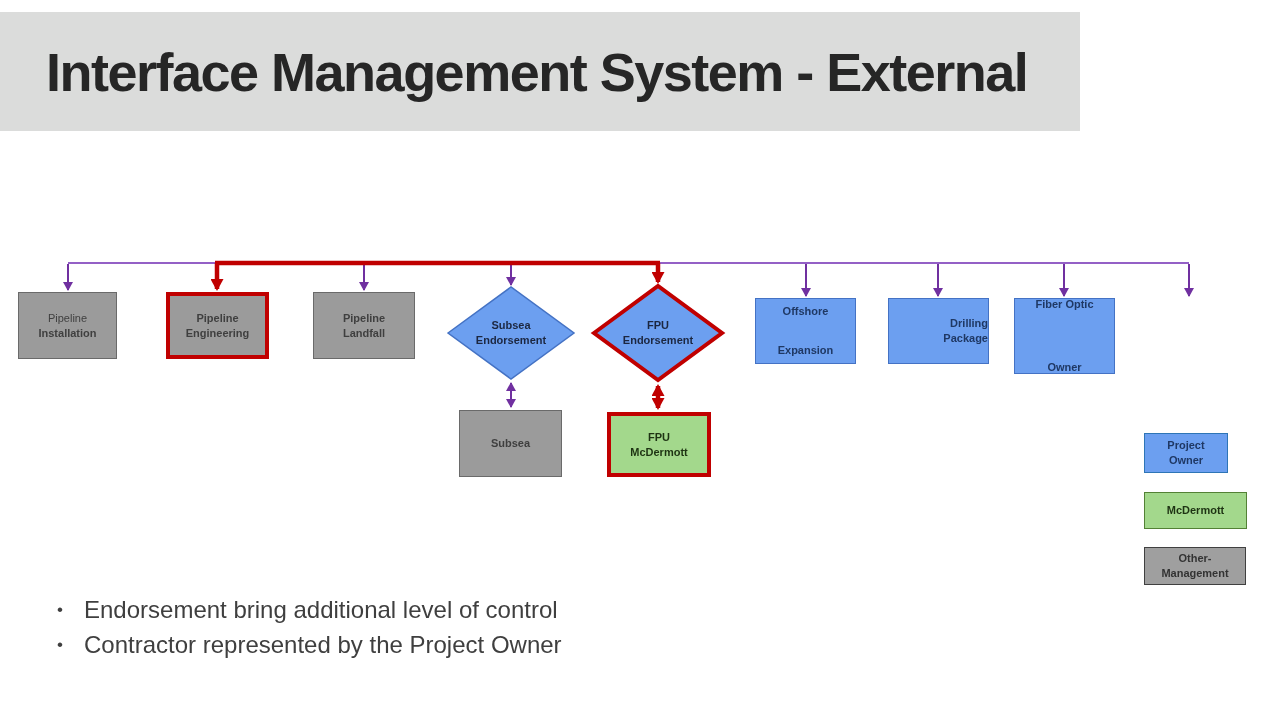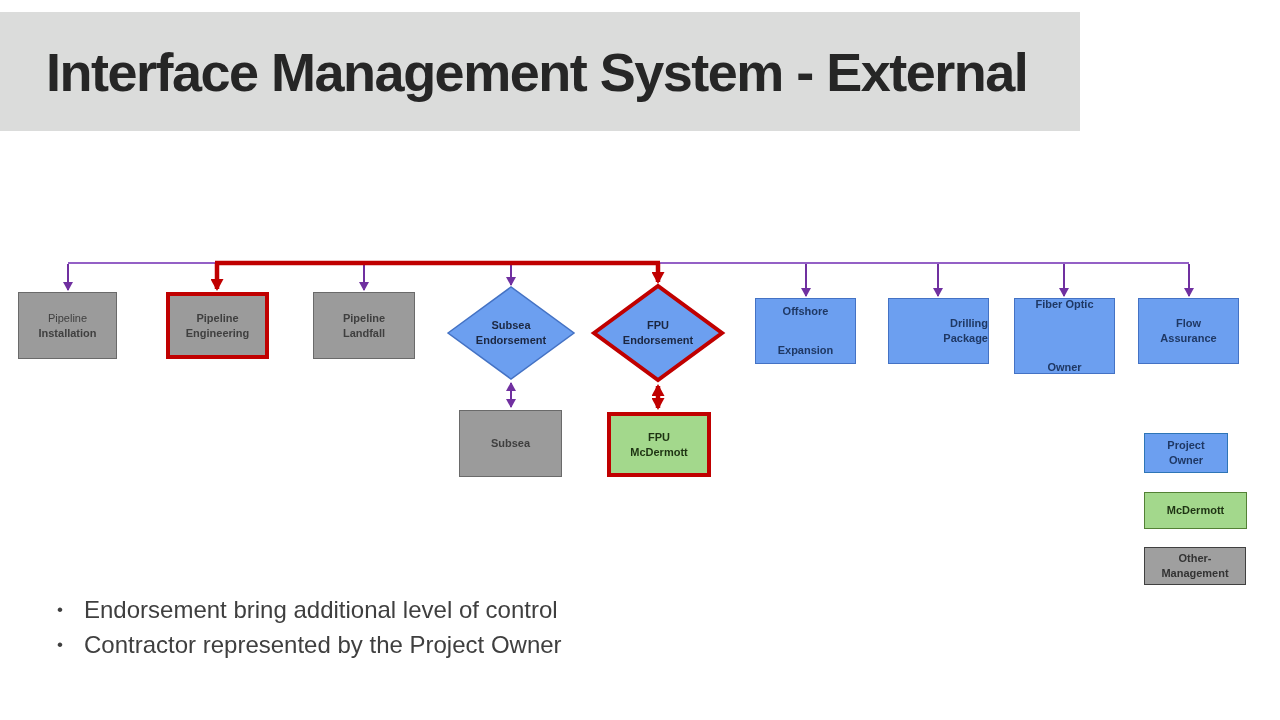--- a/index.html
+++ b/index.html
@@ -116,24 +116,20 @@
   <div class="node blue" style="left:888px; top:298px; width:101px; height:66px;align-items:flex-end;">
     <span>Drilling</span>
     <span>Package</span>
   </div>
 
   <div class="node blue" style="left:1014px; top:298px; width:101px; height:76px;gap:48px;">
     <span>Fiber Optic</span>
     <span>Owner</span>
   </div>
 
-  <div class="node blue" style="left:1138px; top:298px; width:101px; height:66px;">
-    <span>Flow</span>
-    <span>Assurance</span>
-  </div>
 
   <div class="node gray" style="left:459px; top:410px; width:103px; height:67px;">
     <span>Subsea</span>
   </div>
 
   <div class="node green red-border" style="left:607px; top:412px; width:104px; height:65px;">
     <span>FPU</span>
     <span>McDermott</span>
   </div>
 

